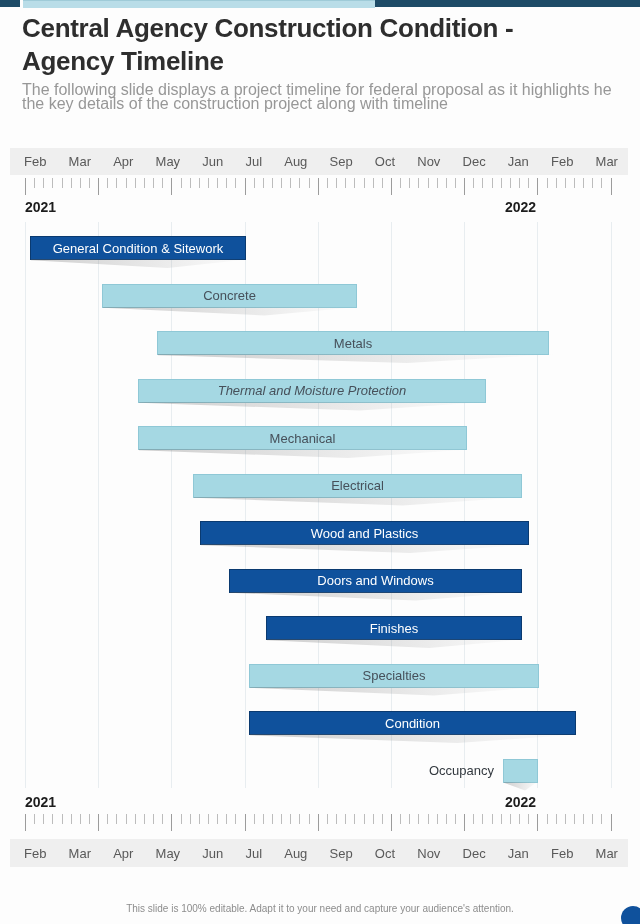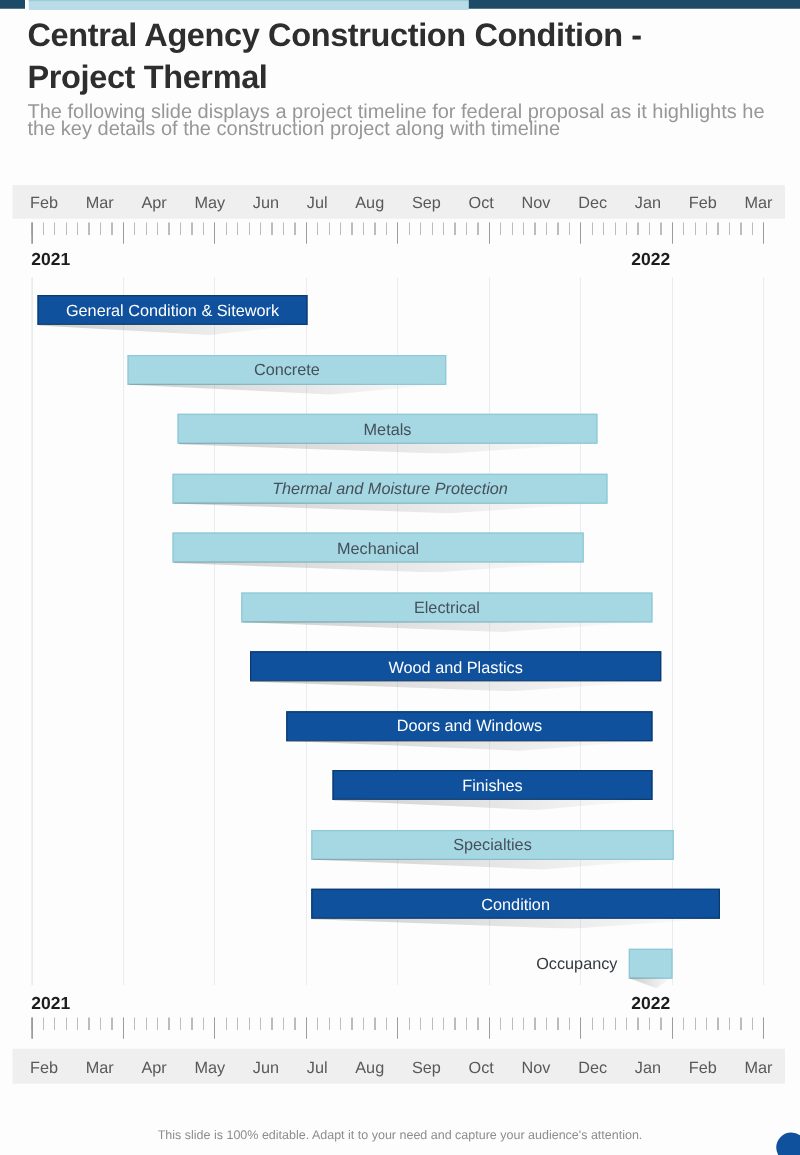--- a/index.html
+++ b/index.html
@@ -83,21 +83,21 @@
 
 <div class="slide" style="--bar-dark: #0f519c; --bar-dark-border: #0a3a70; --bar-light: #a5d8e3; --bar-light-border: #8fc8d6; --topbar-navy: #1d4b67; --topbar-light: #b9dde8; --grid: #e8edf0;">
 
   <div class="topbar">
     <span class="tb navy1"></span>
     <span class="tb gap"></span>
     <span class="tb lblue"></span>
     <span class="tb navy2"></span>
   </div>
 
-  <h1 class="title"><span>Central Agency Construction Condition -</span><br><span>Project Thermal</span></h1>
+  <h1 class="title"><span>Central Agency Construction Condition -</span><br><span>Agency Timeline</span></h1>
 
   <p class="subtitle">The following slide displays a project timeline for federal proposal as it highlights he the key details of the construction project along with timeline</p>
 
   <div class="month-band top">
       <span class="month">Feb</span>
       <span class="month">Mar</span>
       <span class="month">Apr</span>
       <span class="month">May</span>
       <span class="month">Jun</span>
       <span class="month">Jul</span>
@@ -122,21 +122,21 @@
   <div class="chart">
     <div class="gridlines"></div>
   <div class="bar dark" style="left: 30px; top: 14px; width: 216px;">
         <span class="bar-label">General Condition &amp; Sitework</span>
         <div class="bar-shadow"></div>
       </div>
       <div class="bar light" style="left: 102px; top: 61.5px; width: 255px;">
         <span class="bar-label">Concrete</span>
         <div class="bar-shadow"></div>
       </div>
-      <div class="bar light" style="left: 142px; top: 109px; width: 336px;">
+      <div class="bar light" style="left: 157px; top: 109px; width: 392px;">
         <span class="bar-label">Metals</span>
         <div class="bar-shadow"></div>
       </div>
       <div class="bar light" style="left: 138px; top: 156.5px; width: 348px; font-style: italic;">
         <span class="bar-label">Thermal and Moisture Protection</span>
         <div class="bar-shadow"></div>
       </div>
       <div class="bar light" style="left: 138px; top: 204px; width: 329px;">
         <span class="bar-label">Mechanical</span>
         <div class="bar-shadow"></div>

